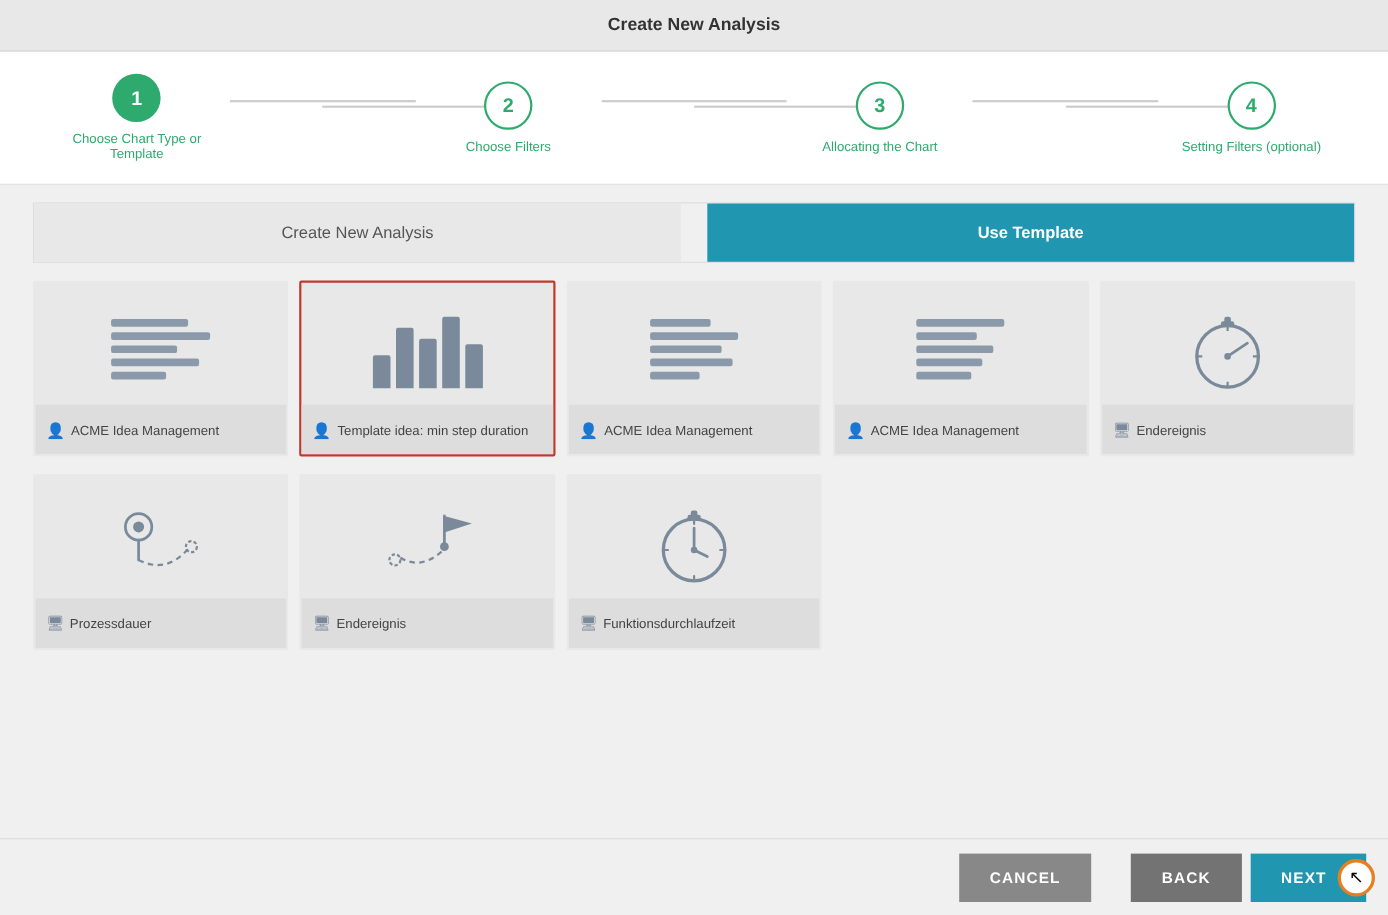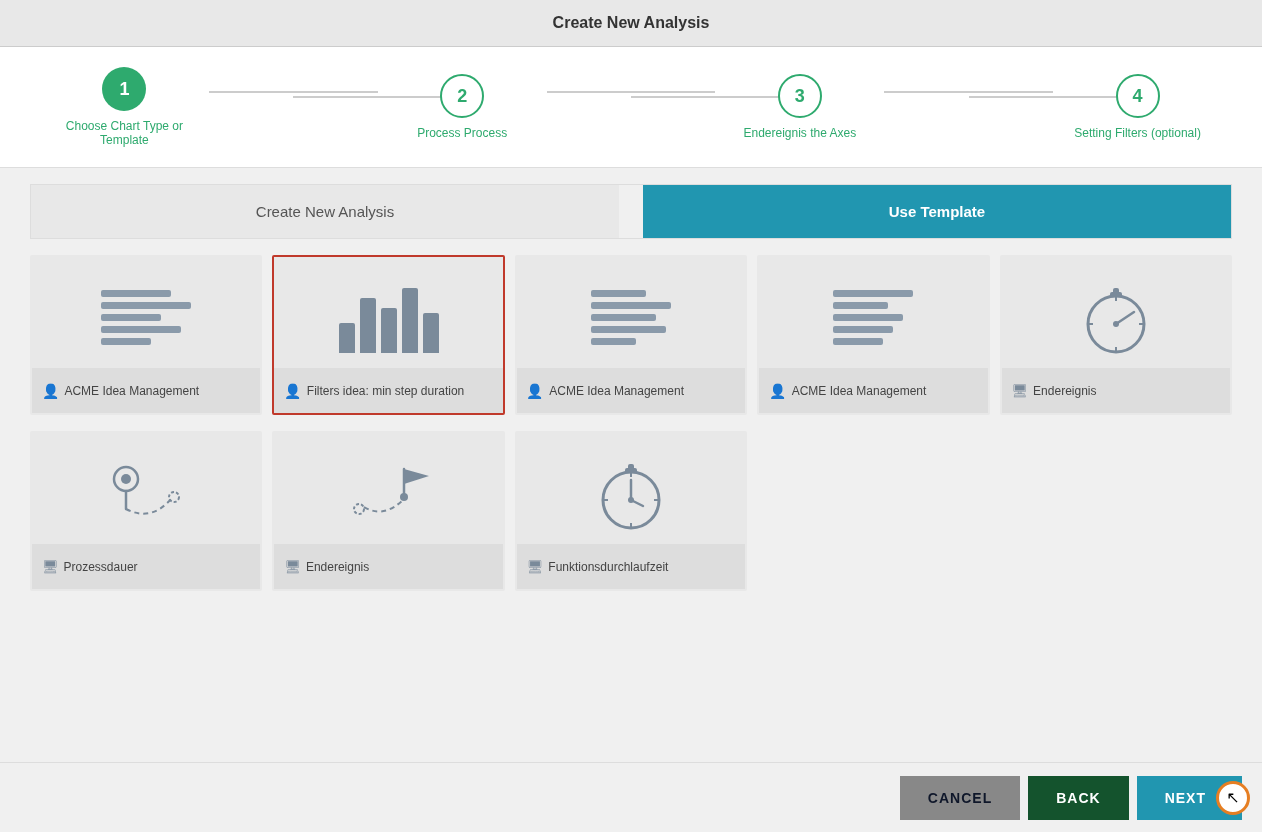--- a/index.html
+++ b/index.html
@@ -180,25 +180,26 @@
     .btn {
       padding: 14px 28px;
       font-size: 14px;
       font-weight: bold;
       border: none;
       cursor: pointer;
       letter-spacing: 1px;
     }
     .btn-cancel {
       background: #888;
-      color: #0f172a;
+      color: #ffffff;
     }
     .btn-back {
-      background: #14532d;
+      background: #737373;
       color: #fff;
+      margin-left: 28px;
     }
     .btn-next {
       background: #2196b0;
       color: #fff;
       position: relative;
     }
     .btn-next-wrapper {
       position: relative;
       display: inline-block;
     }
@@ -265,26 +266,26 @@
 </div>
 
 <div class="stepper">
   <div class="step-item">
     <div class="step-circle active">1</div>
     <div class="step-label">Choose Chart Type or Template</div>
   </div>
   <div class="step-connector"></div>
   <div class="step-item">
     <div class="step-circle inactive">2</div>
-    <div class="step-label">Process Process</div>
+    <div class="step-label">Choose Filters</div>
   </div>
   <div class="step-connector"></div>
   <div class="step-item">
     <div class="step-circle inactive">3</div>
-    <div class="step-label">Endereignis the Axes</div>
+    <div class="step-label">Allocating the Chart</div>
   </div>
   <div class="step-connector"></div>
   <div class="step-item">
     <div class="step-circle inactive">4</div>
     <div class="step-label">Setting Filters (optional)</div>
   </div>
 </div>
 
 <div class="tab-bar">
   <button class="tab-btn inactive">Create New Analysis</button>
@@ -314,21 +315,21 @@
       <div class="bar-chart-icon">
         <div class="bar" style="height:30px;"></div>
         <div class="bar" style="height:55px;"></div>
         <div class="bar" style="height:45px;"></div>
         <div class="bar" style="height:65px;"></div>
         <div class="bar" style="height:40px;"></div>
       </div>
     </div>
     <div class="grid-item-label">
       <span style="font-size:14px;color:#7a8a9a;">👤</span>
-      <span>Filters idea: min step duration</span>
+      <span>Template idea: min step duration</span>
     </div>
   </div>
 
   <div class="grid-item">
     <div class="grid-item-icon">
       <div class="lines-icon">
         <div class="line-row" style="width:55px;"></div>
         <div class="line-row" style="width:80px;"></div>
         <div class="line-row" style="width:65px;"></div>
         <div class="line-row" style="width:75px;"></div>

